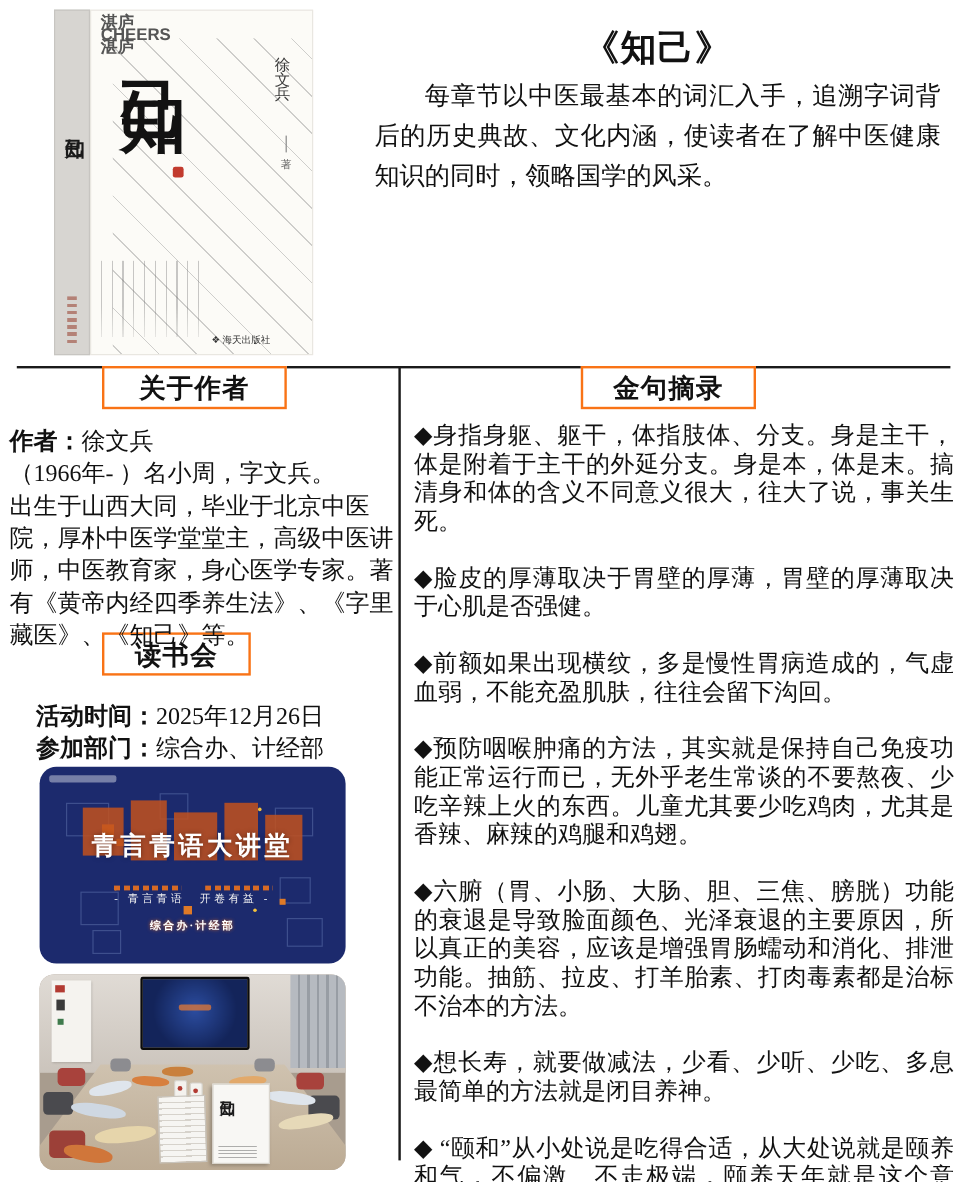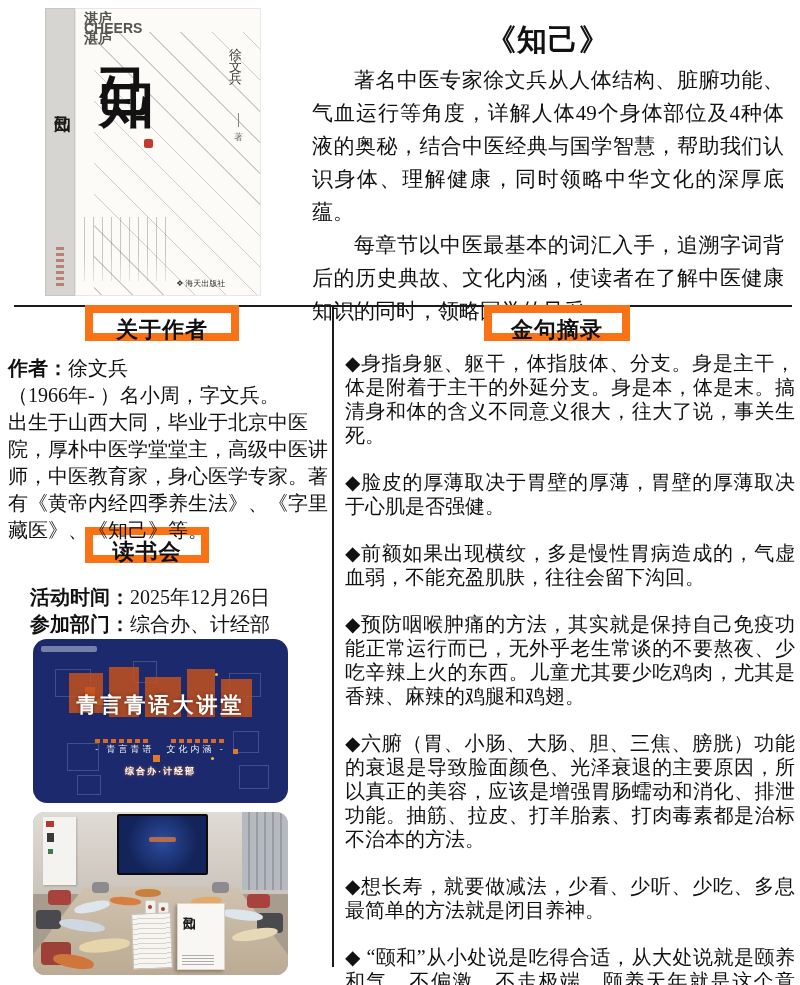--- a/index.html
+++ b/index.html
@@ -32,21 +32,21 @@
   
   .intro-title{position:absolute;left:312px;top:20px;width:472px;text-align:center;font-size:30px;font-weight:bold;letter-spacing:1px;}
   .intro{position:absolute;left:312px;top:64px;width:472px;font-size:21px;line-height:33px;text-align:justify;}
   .intro p{margin:0;text-indent:2em;}
 
   
   .hline{position:absolute;left:14px;top:305px;width:778px;height:2px;background:#1a1a1a;}
   .vline{position:absolute;left:332px;top:305px;width:2px;height:662px;background:#1a1a1a;}
 
   
-  .titlebox{position:absolute;height:36px;border:8px solid #f97316;background:#fff;box-sizing:border-box;
+  .titlebox{position:absolute;height:36px;border:2px solid #f97316;background:#fff;box-sizing:border-box;
     text-align:center;font-size:22px;font-weight:bold;line-height:33px;letter-spacing:1px;}
   .tb-author{left:85px;top:305px;width:154px;}
   .tb-club{left:85px;top:527px;width:124px;}
   .tb-quotes{left:484px;top:305px;width:146px;}
 
   
   .authorblock{position:absolute;left:8px;top:355px;width:322px;font-size:20px;line-height:27px;}
   .infoblock{position:absolute;left:30px;top:584px;width:300px;font-size:20px;line-height:27px;}
 
   
@@ -104,21 +104,20 @@
       <div class="cover-author-mark"></div>
       <div class="cover-author-zhu">著</div>
       <div class="watermark">知己</div>
       <div class="tinycols"></div>
       <div class="pub">❖ 海天出版社</div>
     </div>
   </div>
 
   <div class="intro-title">《知己》</div>
   <div class="intro">
-    <p>著名中医专家徐文兵从人体结构、脏腑功能、气血运行等角度，详解人体49个身体部位及4种体液的奥秘，结合中医经典与国学智慧，帮助我们认识身体、理解健康，同时领略中华文化的深厚底蕴。</p>
     <p>每章节以中医最基本的词汇入手，追溯字词背后的历史典故、文化内涵，使读者在了解中医健康知识的同时，领略国学的风采。</p>
   </div>
 
   <div class="hline"></div>
   <div class="vline"></div>
 
   <div class="titlebox tb-author">关于作者</div>
   <div class="titlebox tb-club">读书会</div>
   <div class="titlebox tb-quotes">金句摘录</div>
 
@@ -151,21 +150,21 @@
     <div class="ydot" style="left:178px;top:118px;"></div>
     <div class="p-blocks">
       <div class="pb" style="left:0;top:6px;width:34px;height:40px;"></div>
       <div class="pb" style="left:40px;top:0;width:30px;height:50px;"></div>
       <div class="pb" style="left:76px;top:10px;width:36px;height:40px;"></div>
       <div class="pb" style="left:118px;top:2px;width:28px;height:48px;"></div>
       <div class="pb" style="left:152px;top:12px;width:31px;height:38px;"></div>
     </div>
     <div class="p-title">青言青语大讲堂</div>
     <div class="p-dashes"><span class="p-dash"></span><span class="p-dash"></span></div>
-    <div class="p-sub">- 青言青语　文化内涵 -</div>
+    <div class="p-sub">- 青言青语　开卷有益 -</div>
     <div class="p-foot">综合办·计经部</div>
   </div>
 
   <div class="photo">
     <div class="ph-wall"></div>
     <div class="ph-banner">
       <i style="left:3px;top:4px;width:8px;height:6px;background:#b23a32;"></i>
       <i style="left:4px;top:16px;width:7px;height:9px;background:#3a3a3a;"></i>
       <i style="left:5px;top:32px;width:5px;height:5px;background:#3f7a4c;"></i>
     </div>

